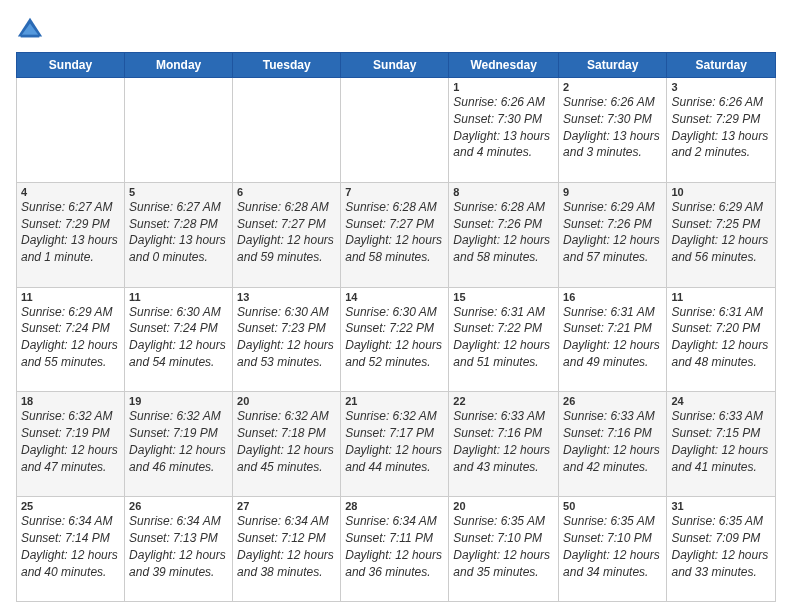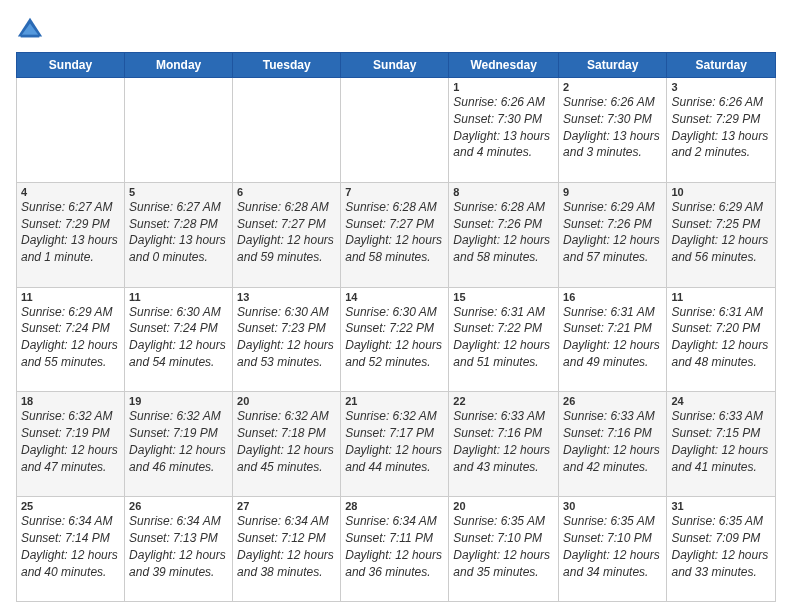--- a/index.html
+++ b/index.html
@@ -327,21 +327,21 @@
 Sunset: 7:11 PM
 Daylight: 12 hours and 36 minutes.</div>
             </td>
             <td>
               <span class="day-num">20</span>
               <div class="day-info" style="white-space: pre-line;">Sunrise: 6:35 AM
 Sunset: 7:10 PM
 Daylight: 12 hours and 35 minutes.</div>
             </td>
             <td>
-              <span class="day-num">30</span>
+              <span class="day-num">50</span>
               <div class="day-info" style="white-space: pre-line;">Sunrise: 6:35 AM
 Sunset: 7:10 PM
 Daylight: 12 hours and 34 minutes.</div>
             </td>
             <td>
               <span class="day-num">31</span>
               <div class="day-info" style="white-space: pre-line;">Sunrise: 6:35 AM
 Sunset: 7:09 PM
 Daylight: 12 hours and 33 minutes.</div>
             </td>

